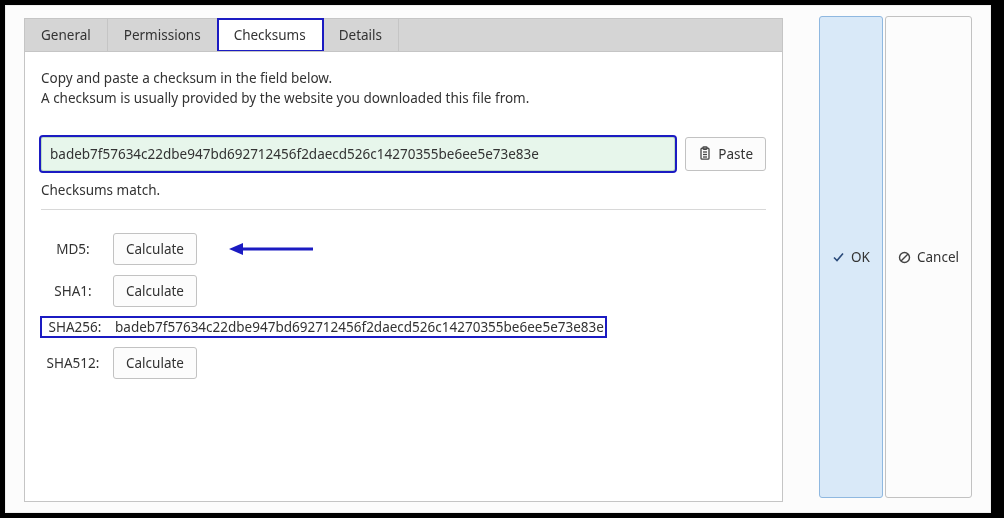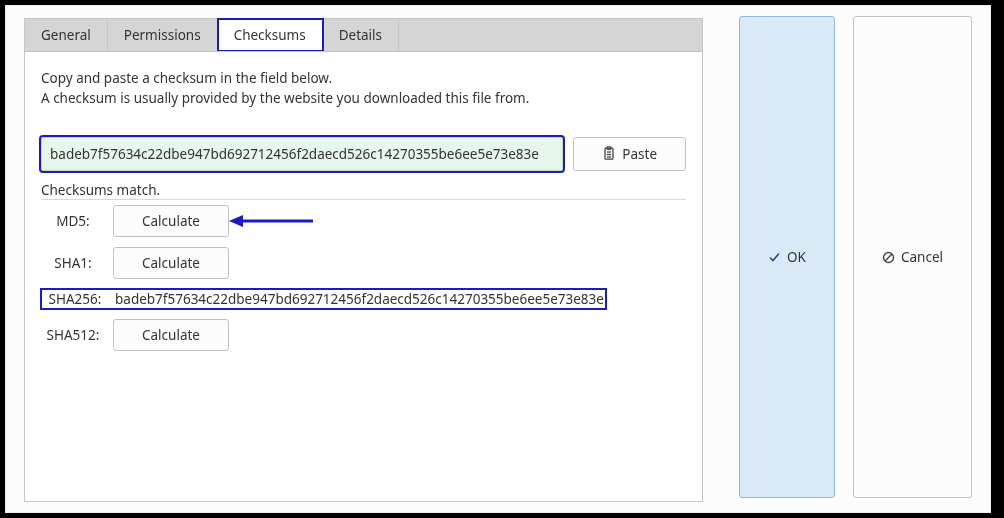--- a/index.html
+++ b/index.html
@@ -75,36 +75,37 @@
       font-family: inherit;
       font-size: 13.5px;
       color: #333;
       border-radius: 2px;
     }
     .input-highlight {
       outline: 2px solid #1b1bc2;
       outline-offset: 0px;
     }
     .btn {
-      padding: 6px 28px;
+      padding: 6px 12px;
       border: 1px solid #c2c2c2;
       background: #fcfcfc;
       border-radius: 3px;
       font-size: 13.5px;
       color: #333;
       cursor: pointer;
       display: inline-flex;
       align-items: center;
       gap: 6px;
       font-family: inherit;
     }
     .status {
       color: #333;
+      padding-bottom: 10px;
       border-bottom: 1px solid #d8d8d8;
-      margin-bottom: 0;
+      margin-bottom: 18px;
     }
     .hash-rows {
       display: flex;
       flex-direction: column;
       gap: 0px;
     }
     .hash-row {
       display: flex;
       align-items: center;
       min-height: 42px;
@@ -127,21 +128,21 @@
     }
     .arrow {
       position: absolute;
       left: 186px;
       top: 50%;
       transform: translateY(-50%);
     }
     .footer {
       display: flex;
       justify-content: center;
-      gap: 18px;
+      gap: 2px;
       padding: 10px 18px 14px 18px;
     }
     .btn-primary {
       background: #d9e9f8;
       border: 1px solid #8fb8e0;
     }
     svg { display: block; }
   </style>
 </head>
 <body>

